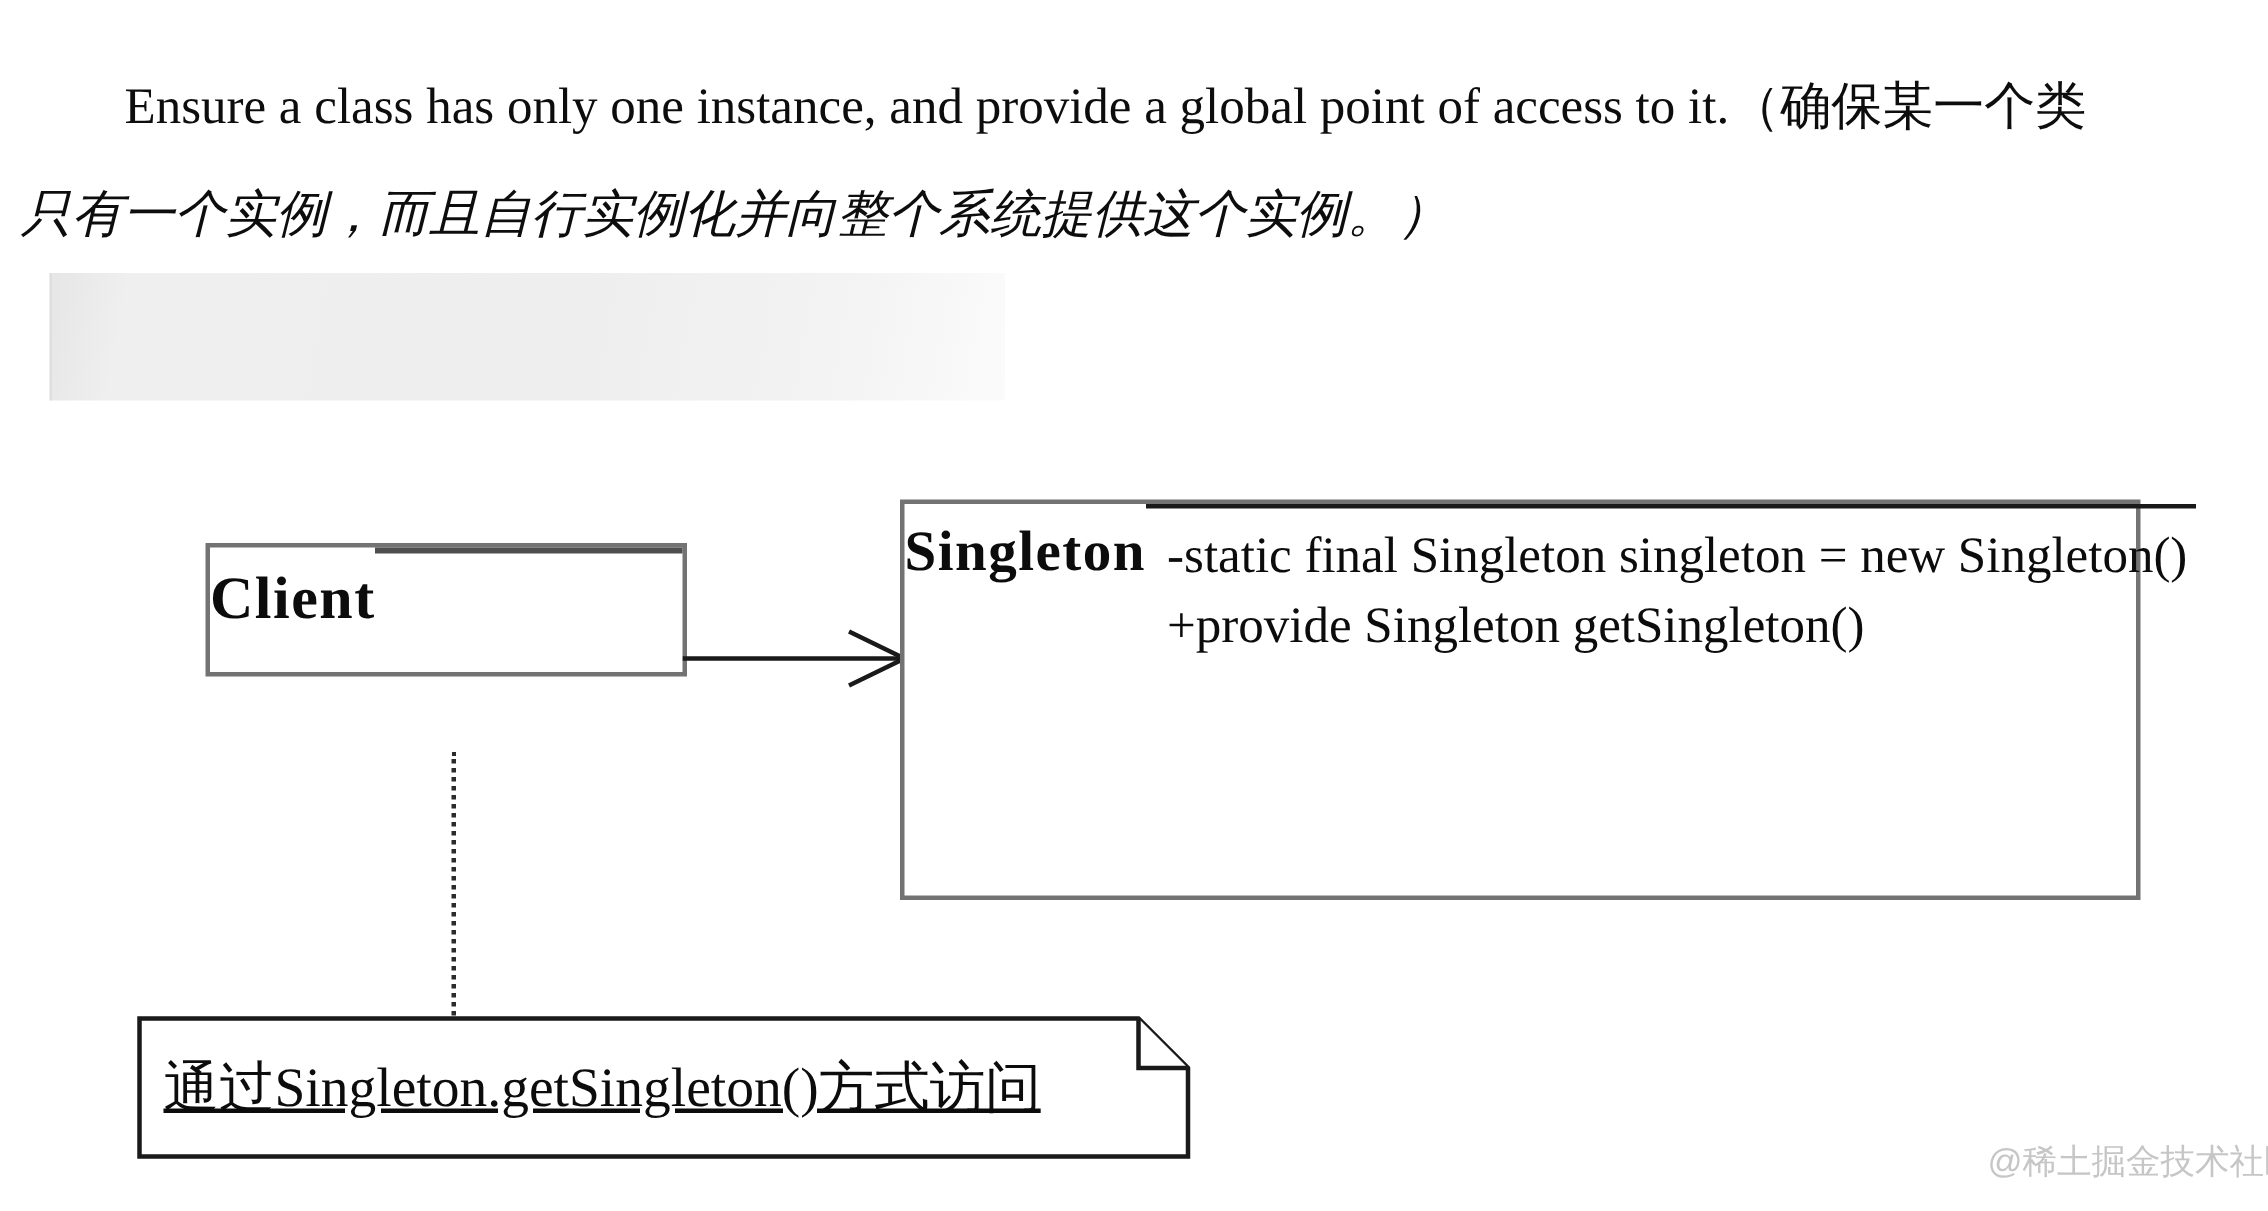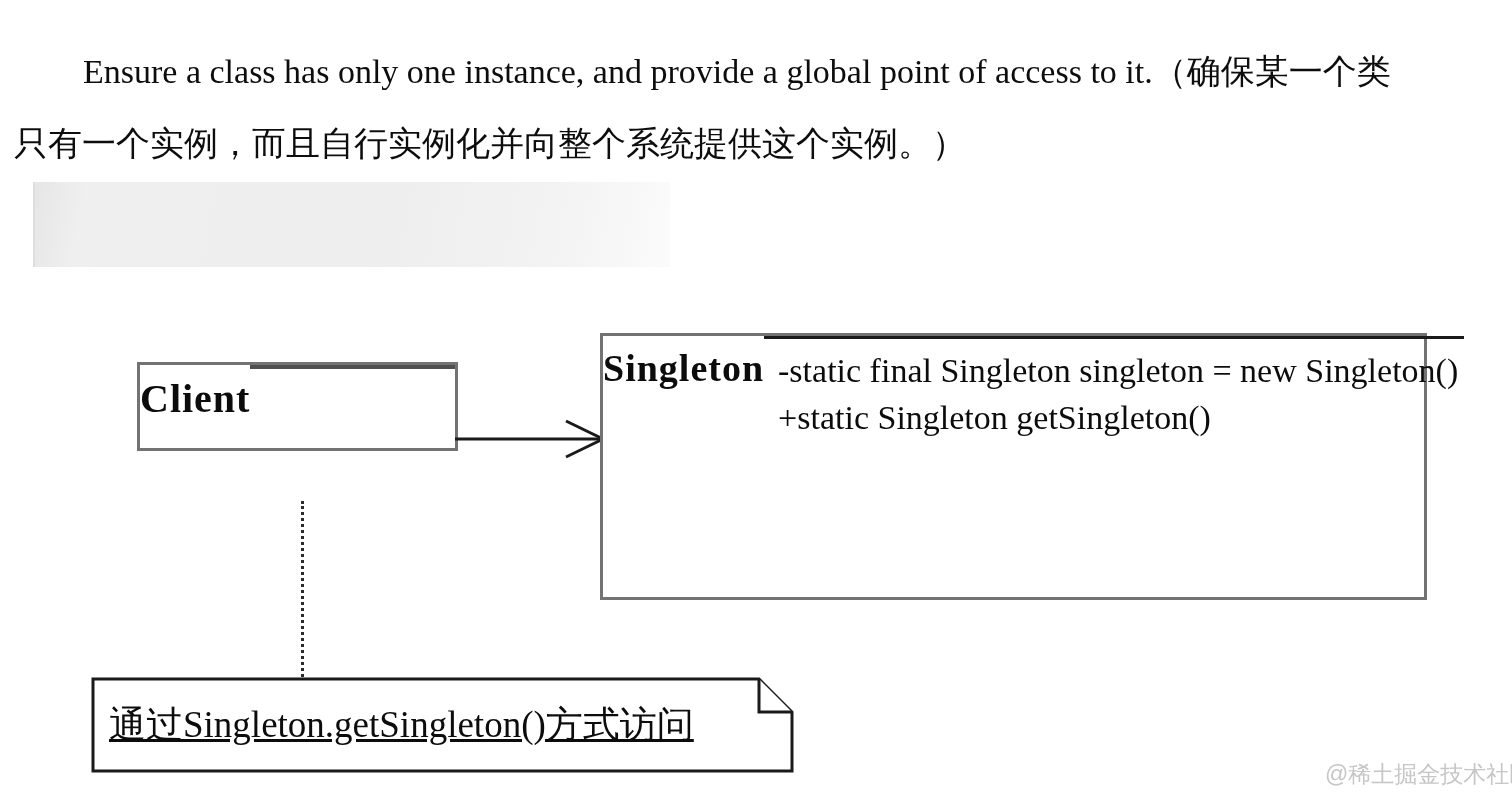--- a/index.html
+++ b/index.html
@@ -23,21 +23,21 @@
     position: absolute;
     left: 14px;
     right: 0;
     font-size: 34px;
     line-height: 46px;
     color: #0d0d0d;
     white-space: nowrap;
     margin-top: 35px;
   }
   .intro-line-1 { top: 14px; text-indent: 69px; }
-  .intro-line-2 { top: 86px; }
+  .intro-line-2 { top: 86px; font-style: italic; }
 
   
   .redacted-block {
     position: absolute;
     left: 33px;
     top: 182px;
     width: 635px;
     height: 85px;
     background: linear-gradient(100deg, #e6e6e6 0%, #efefef 8%, #eeeeee 55%, #f3f3f3 82%, #fbfbfb 100%);
     border-left: 2px solid #dedede;
@@ -161,21 +161,21 @@
     <svg class="assoc-arrow" width="152" height="46" viewBox="0 0 152 46">
       <line x1="0" y1="23" x2="147" y2="23" stroke="#1a1a1a" stroke-width="3"></line>
       <polyline points="111,5 148,23 111,41" fill="none" stroke="#1a1a1a" stroke-width="3"></polyline>
     </svg>
 
     <div class="uml-box singleton-box">
       <div class="uml-title">Singleton</div>
       <div class="uml-attrs"></div>
       <div class="uml-methods">
         <div>-static final Singleton singleton = new Singleton()</div>
-        <div>+static Singleton getSingleton()</div>
+        <div>+provide Singleton getSingleton()</div>
       </div>
     </div>
 
     <div class="dotted-connector"></div>
 
     <div class="note-box">
       <svg class="note-svg" width="703" height="96" viewBox="0 0 703 96">
         <polygon points="2,2 668,2 701,35 701,94 2,94" fill="#ffffff" stroke="#1a1a1a" stroke-width="3"></polygon>
         <polyline points="668,2 668,35 701,35" fill="#ffffff" stroke="#1a1a1a" stroke-width="3"></polyline>
       </svg>

